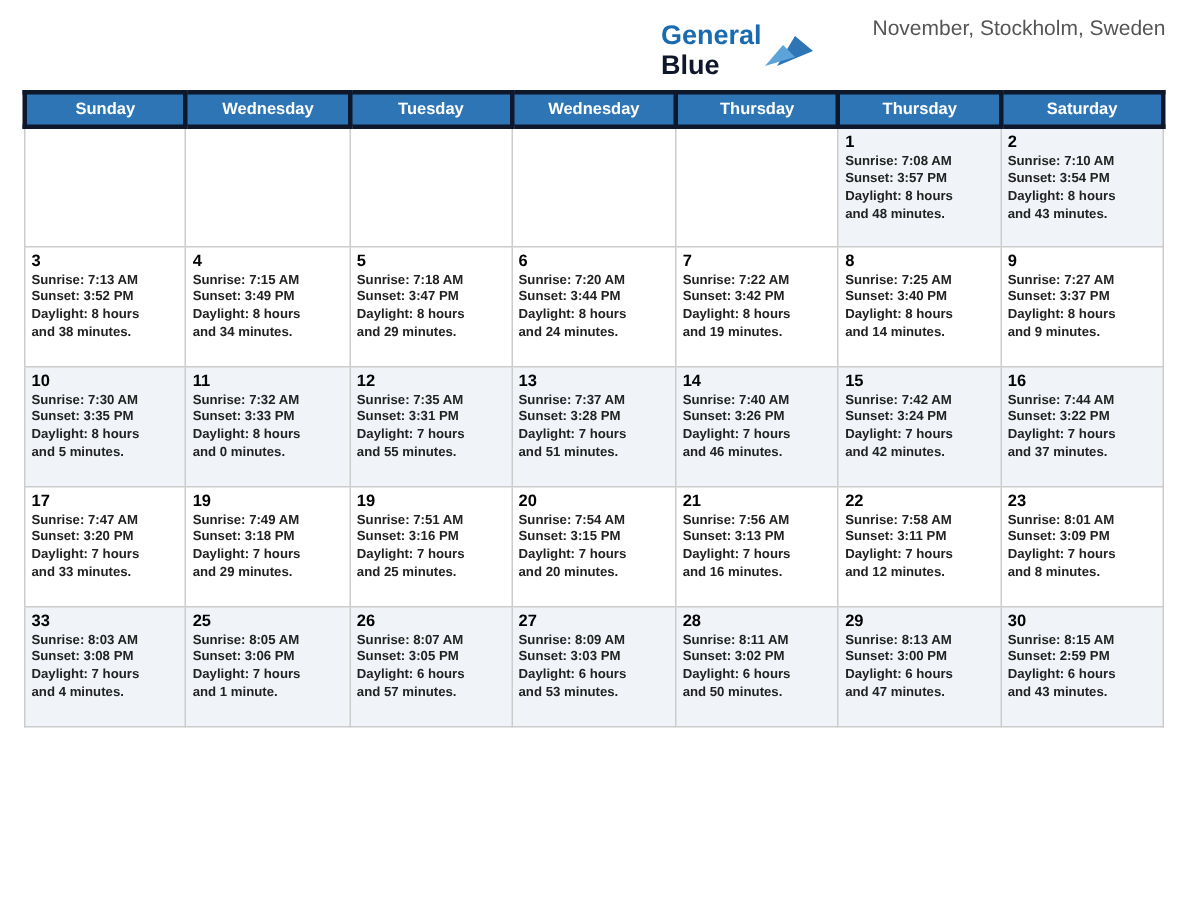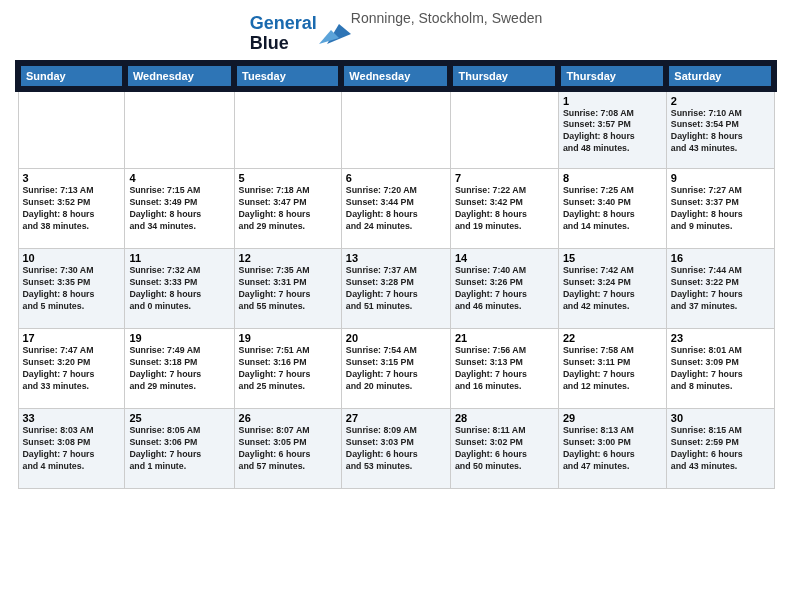--- a/index.html
+++ b/index.html
@@ -10,23 +10,24 @@
       height: 612px;
       overflow: hidden;
     }
     .page {
       width: 792px;
       min-height: 612px;
       padding: 10px 15px 10px 15px;
     }
     .header {
       display: flex;
-      justify-content: center;
+      justify-content: flex-end;
       align-items: flex-start;
       margin-bottom: 6px;
+      gap: 40px;
     }
     .logo {
       display: flex;
       align-items: center;
       margin-top: 4px;
     }
     .logo-text {
       font-size: 18px;
       font-weight: bold;
       color: #333;
@@ -54,25 +55,25 @@
       color: #555;
     }
     .calendar {
       width: 100%;
       border-collapse: collapse;
       font-size: 9.5px;
     }
     .calendar th {
       background-color: #2e75b6;
       color: #fff;
-      text-align: left;
+      text-align: center;
       padding: 4px 5px;
       font-size: 11px;
       font-weight: bold;
-      border: 6px solid #0f172a;
+      border: 3px solid #0f172a;
     }
     .calendar td {
       border: 1px solid #ccc;
       vertical-align: top;
       padding: 3px 4px;
       width: 113px;
       height: 80px;
       background: #fff;
     }
     .calendar tr:nth-child(odd) td {
@@ -108,21 +109,21 @@
           <span>General</span><br>
           <span style="color:#0f172a;">Blue</span>
         </div>
       </div>
       <svg class="logo-icon" viewBox="0 0 32 28">
         <polygon points="8,24 20,4 32,14" fill="#2e75b6"></polygon>
         <polygon points="0,24 12,10 20,18" fill="#5ba3d9"></polygon>
       </svg>
     </div>
     <div class="title-block">
-      <div class="location">Ronninge, Stockholm, Sweden</div>
+      <div class="location">November, Stockholm, Sweden</div>
     </div>
   </div>
 
   <table class="calendar">
     <thead>
       <tr>
         <th>Sunday</th>
         <th>Wednesday</th>
         <th>Tuesday</th>
         <th>Wednesday</th>

